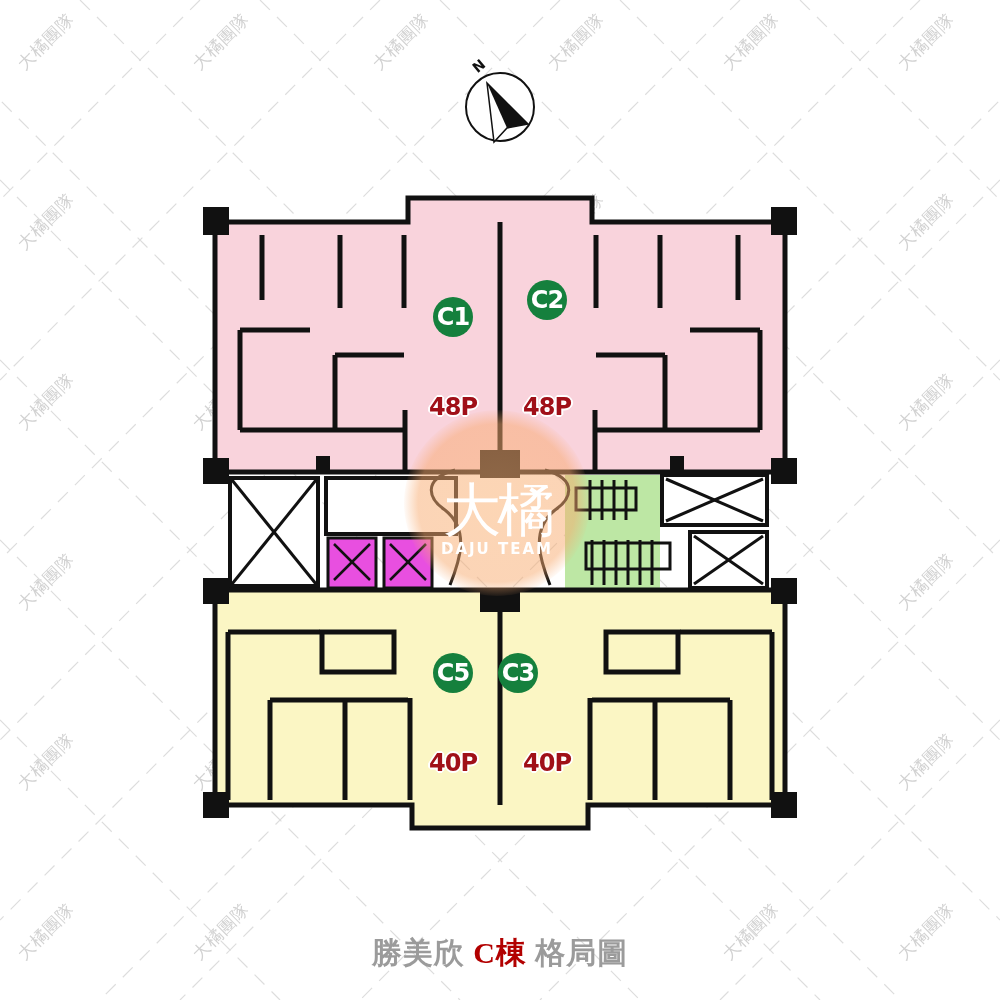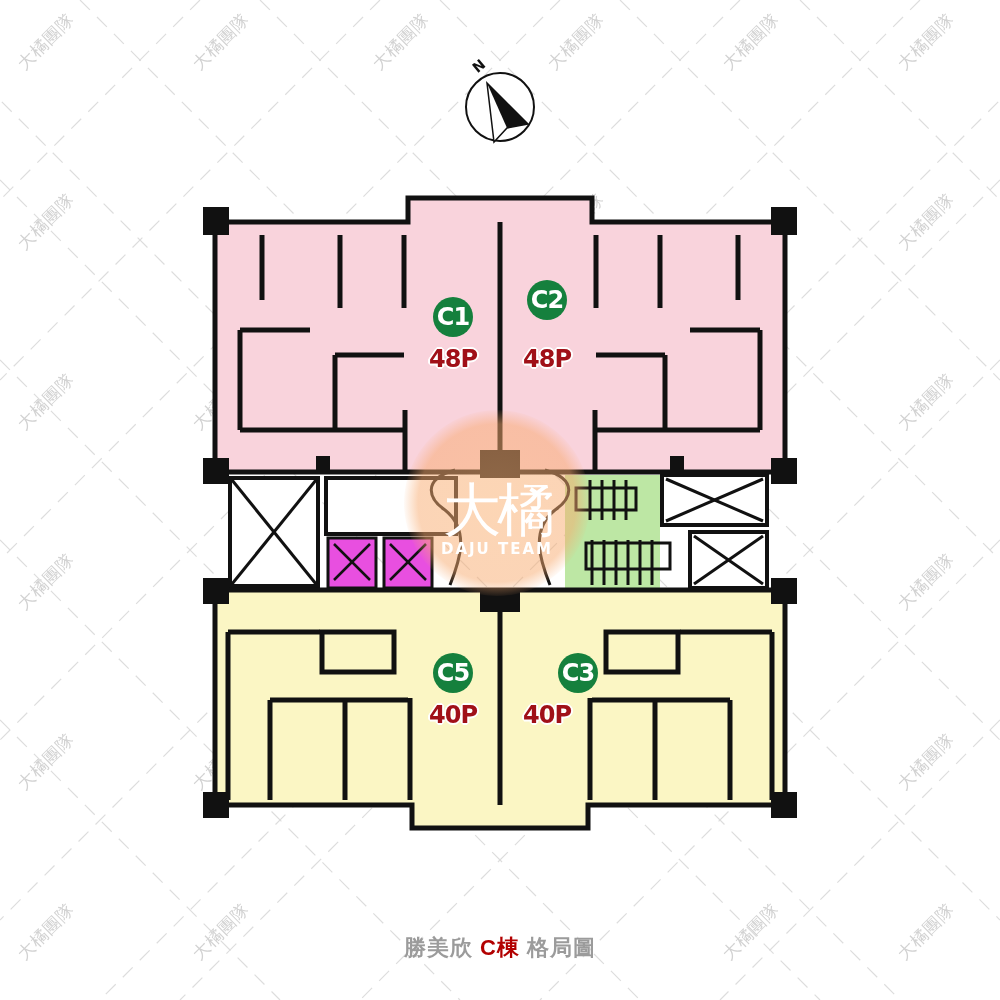--- a/index.html
+++ b/index.html
@@ -1,22 +1,22 @@
 <!DOCTYPE html>
 <html><head>
 <meta charset="utf-8">
 <style>
   html, body { margin:0; padding:0; background:#ffffff; }
   body { width:1000px; height:1000px; position:relative; overflow:hidden; font-family:"DejaVu Sans", sans-serif; }
   #stage { position:absolute; left:0; top:0; width:1000px; height:1000px; }
   .wm { position:absolute; font-size:17px; color:#d2d2d2; transform:rotate(-45deg); transform-origin:center; white-space:nowrap; letter-spacing:1px; pointer-events:none; }
   .unit-badge { position:absolute; width:40px; height:40px; border-radius:50%; background:#15803d; color:#fff; font-family:"DejaVu Sans", sans-serif; font-weight:bold; font-size:24px; display:flex; align-items:center; justify-content:center; letter-spacing:-1px; }
   .unit-size { position:absolute; color:#a01018; font-family:"DejaVu Sans", sans-serif; font-weight:bold; font-size:24px; text-align:center; width:80px; letter-spacing:-1px;
-    text-shadow: 2px 0 #fff, -2px 0 #fff, 0 2px #fff, 0 -2px #fff, 1px 1px #fff, -1px -1px #fff, 1px -1px #fff, -1px 1px #fff; }
-  .caption { position:absolute; left:0; top:933px; width:1000px; text-align:center; font-family:Liberation Sans, sans-serif; font-weight:bold; font-size:22px; color:#9b9b9b; letter-spacing:1px; }
+    text-shadow: 2px 0 #fff, -2px 0 #fff, 0 2px #fff, 0 -2px #fff, 1px 1px #fff, -1px -1px #fff, 1px -1px #fff, -1px 1px #fff; margin-top: 48px; }
+  .caption { position:absolute; left:0; top:933px; width:1000px; text-align:center; font-family:Liberation Serif, serif; font-weight:bold; font-size:30px; color:#9b9b9b; letter-spacing:1px; }
   .caption .hl { color:#b20000; }
   .logo { position:absolute; left:404px; top:410px; width:186px; height:186px; border-radius:50%;
           background:radial-gradient(circle at 50% 50%, rgba(250,180,120,0.55) 0%, rgba(248,170,110,0.5) 60%, rgba(248,170,110,0.0) 72%); }
   .logo-text { position:absolute; left:0; top:50px; width:186px; text-align:center; color:#ffffff; font-size:58px; font-weight:normal; letter-spacing:-4px;margin-top:12px; }
   .logo-sub { position:absolute; left:0; top:130px; width:186px; text-align:center; color:#ffffff; font-size:15px; font-weight:bold; letter-spacing:2px; }
 </style>
 </head>
 <body>
 
 <div id="stage">
@@ -210,21 +210,21 @@
 
   <div class="unit-badge" style="left:433px;top:297px;">C1</div>
   <div class="unit-size" style="left:413px;top:345px;">48P</div>
 
   <div class="unit-badge" style="left:527px;top:280px;">C2</div>
   <div class="unit-size" style="left:507px;top:345px;">48P</div>
 
   <div class="unit-badge" style="left:433px;top:653px;text-align:center;">C5</div>
   <div class="unit-size" style="left:413px;top:701px;">40P</div>
 
-  <div class="unit-badge" style="left:558px;top:653px;">C3</div>
+  <div class="unit-badge" style="left:498px;top:653px;">C3</div>
   <div class="unit-size" style="left:507px;top:701px;">40P</div>
 
   <div class="caption">
     <span>勝美欣</span>
     <span class="hl">C棟</span>
     <span>格局圖</span>
   </div>
 </div>
 
 </body></html>

